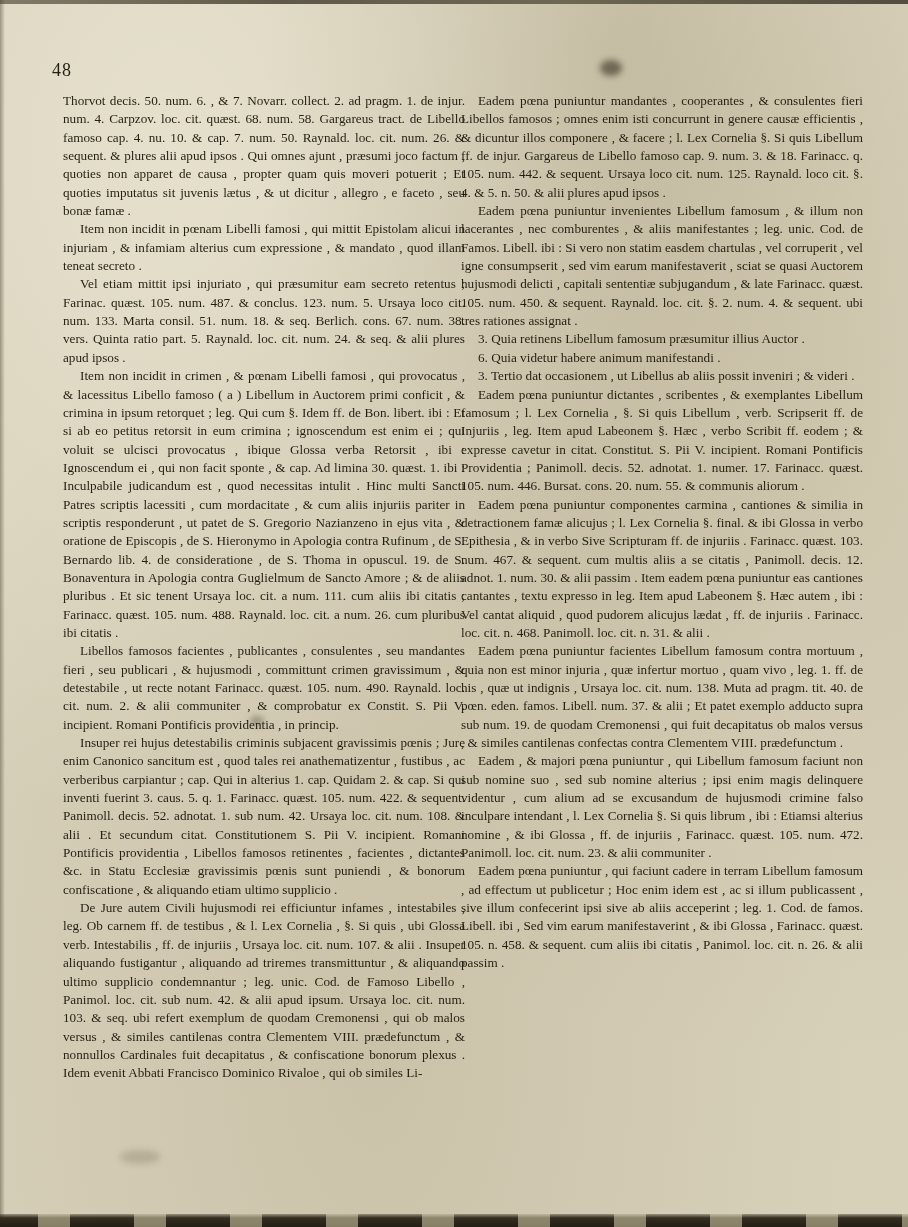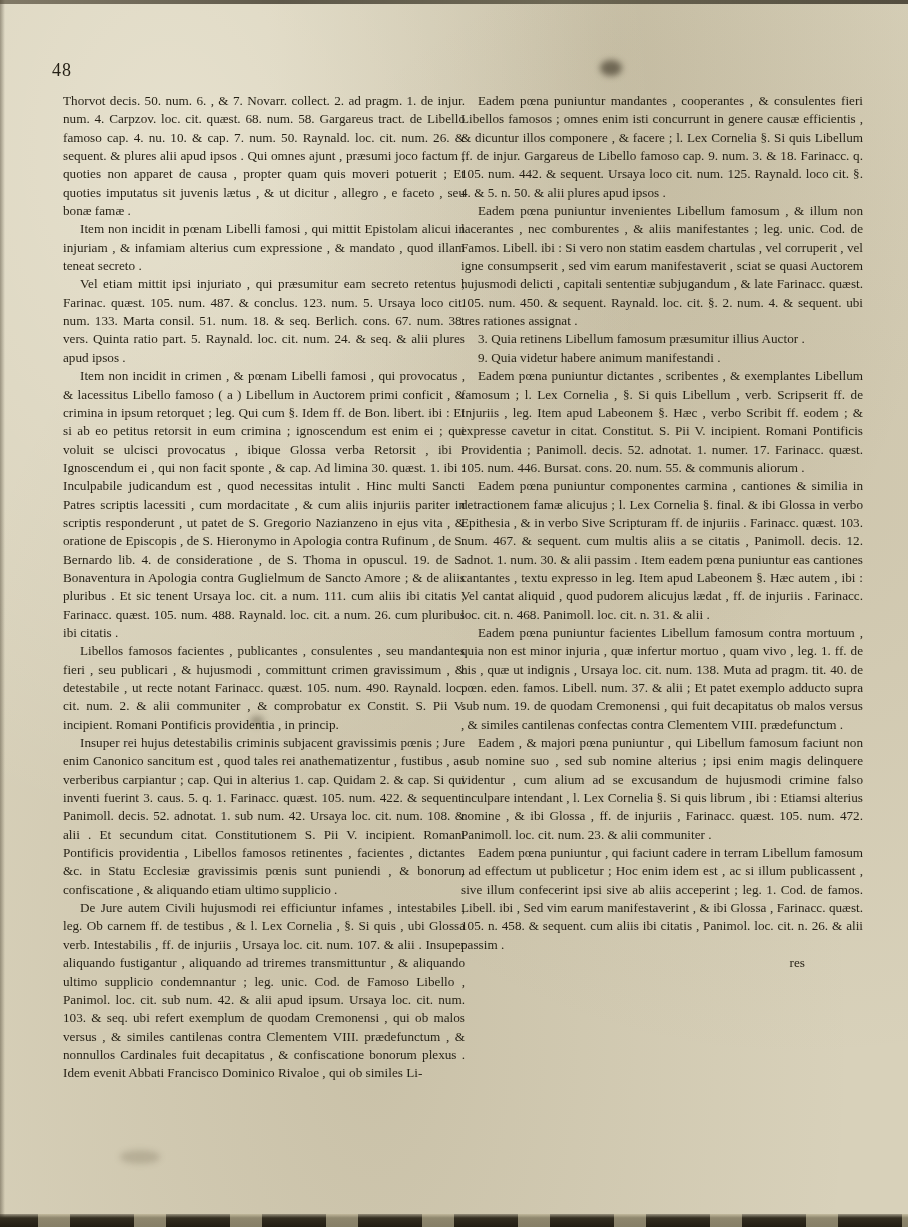--- a/index.html
+++ b/index.html
@@ -100,21 +100,24 @@
       <p class="indent">Eadem pœna puniuntur mandantes , cooperantes , &amp; consulentes fieri Libellos famosos ; omnes enim isti concurrunt in genere causæ efficientis , &amp; dicuntur illos componere , &amp; facere ; l. Lex Cornelia §. Si quis Libellum ff. de injur. Gargareus de Libello famoso cap. 9. num. 3. &amp; 18. Farinacc. q. 105. num. 442. &amp; sequent. Ursaya loco cit. num. 125. Raynald. loco cit. §. 4. &amp; 5. n. 50. &amp; alii plures apud ipsos .</p>
     </div>
     <div class="para">
 
       <p class="indent">Eadem pœna puniuntur invenientes Libellum famosum , &amp; illum non lacerantes , nec comburentes , &amp; aliis manifestantes ; leg. unic. Cod. de Famos. Libell. ibi : Si vero non statim easdem chartulas , vel corruperit , vel igne consumpserit , sed vim earum manifestaverit , sciat se quasi Auctorem hujusmodi delicti , capitali sententiæ subjugandum , &amp; late Farinacc. quæst. 105. num. 450. &amp; sequent. Raynald. loc. cit. §. 2. num. 4. &amp; sequent. ubi tres rationes assignat .</p>
     </div>
     <div class="para">
       <p class="indent">3. Quia retinens Libellum famosum præsumitur illius Auctor .</p>
     </div>
     <div class="para">
-      <p class="indent">9. Quia videtur habere animum manifestandi .</p>
+      <p class="indent">6. Quia videtur habere animum manifestandi .</p>
+    </div>
+    <div class="para">
+      <p class="indent">3. Tertio dat occasionem , ut Libellus ab aliis possit inveniri ; &amp; videri .</p>
     </div>
     <div class="para">
 
       <p class="indent">Eadem pœna puniuntur dictantes , scribentes , &amp; exemplantes Libellum famosum ; l. Lex Cornelia , §. Si quis Libellum , verb. Scripserit ff. de Injuriis , leg. Item apud Labeonem §. Hæc , verbo Scribit ff. eodem ; &amp; expresse cavetur in citat. Constitut. S. Pii V. incipient. Romani Pontificis Providentia ; Panimoll. decis. 52. adnotat. 1. numer. 17. Farinacc. quæst. 105. num. 446. Bursat. cons. 20. num. 55. &amp; communis aliorum .</p>
     </div>
     <div class="para">
 
       <p class="indent">Eadem pœna puniuntur componentes carmina , cantiones &amp; similia in detractionem famæ alicujus ; l. Lex Cornelia §. final. &amp; ibi Glossa in verbo Epithesia , &amp; in verbo Sive Scripturam ff. de injuriis . Farinacc. quæst. 103. num. 467. &amp; sequent. cum multis aliis a se citatis , Panimoll. decis. 12. adnot. 1. num. 30. &amp; alii passim . Item eadem pœna puniuntur eas cantiones cantantes , textu expresso in leg. Item apud Labeonem §. Hæc autem , ibi : Vel cantat aliquid , quod pudorem alicujus lædat , ff. de injuriis . Farinacc. loc. cit. n. 468. Panimoll. loc. cit. n. 31. &amp; alii .</p>
     </div>
     <div class="para">
@@ -122,15 +125,14 @@
       <p class="indent">Eadem pœna puniuntur facientes Libellum famosum contra mortuum , quia non est minor injuria , quæ infertur mortuo , quam vivo , leg. 1. ff. de his , quæ ut indignis , Ursaya loc. cit. num. 138. Muta ad pragm. tit. 40. de pœn. eden. famos. Libell. num. 37. &amp; alii ; Et patet exemplo adducto supra sub num. 19. de quodam Cremonensi , qui fuit decapitatus ob malos versus , &amp; similes cantilenas confectas contra Clementem VIII. prædefunctum .</p>
     </div>
     <div class="para">
 
       <p class="indent">Eadem , &amp; majori pœna puniuntur , qui Libellum famosum faciunt non sub nomine suo , sed sub nomine alterius ; ipsi enim magis delinquere videntur , cum alium ad se excusandum de hujusmodi crimine falso inculpare intendant , l. Lex Cornelia §. Si quis librum , ibi : Etiamsi alterius nomine , &amp; ibi Glossa , ff. de injuriis , Farinacc. quæst. 105. num. 472. Panimoll. loc. cit. num. 23. &amp; alii communiter .</p>
     </div>
     <div class="para">
 
       <p class="indent">Eadem pœna puniuntur , qui faciunt cadere in terram Libellum famosum , ad effectum ut publicetur ; Hoc enim idem est , ac si illum publicassent , sive illum confecerint ipsi sive ab aliis acceperint ; leg. 1. Cod. de famos. Libell. ibi , Sed vim earum manifestaverint , &amp; ibi Glossa , Farinacc. quæst. 105. n. 458. &amp; sequent. cum aliis ibi citatis , Panimol. loc. cit. n. 26. &amp; alii passim .</p>
     </div>
-    <div class="catchword">res</div>
   </div>
 </div>
 
 </body></html>

